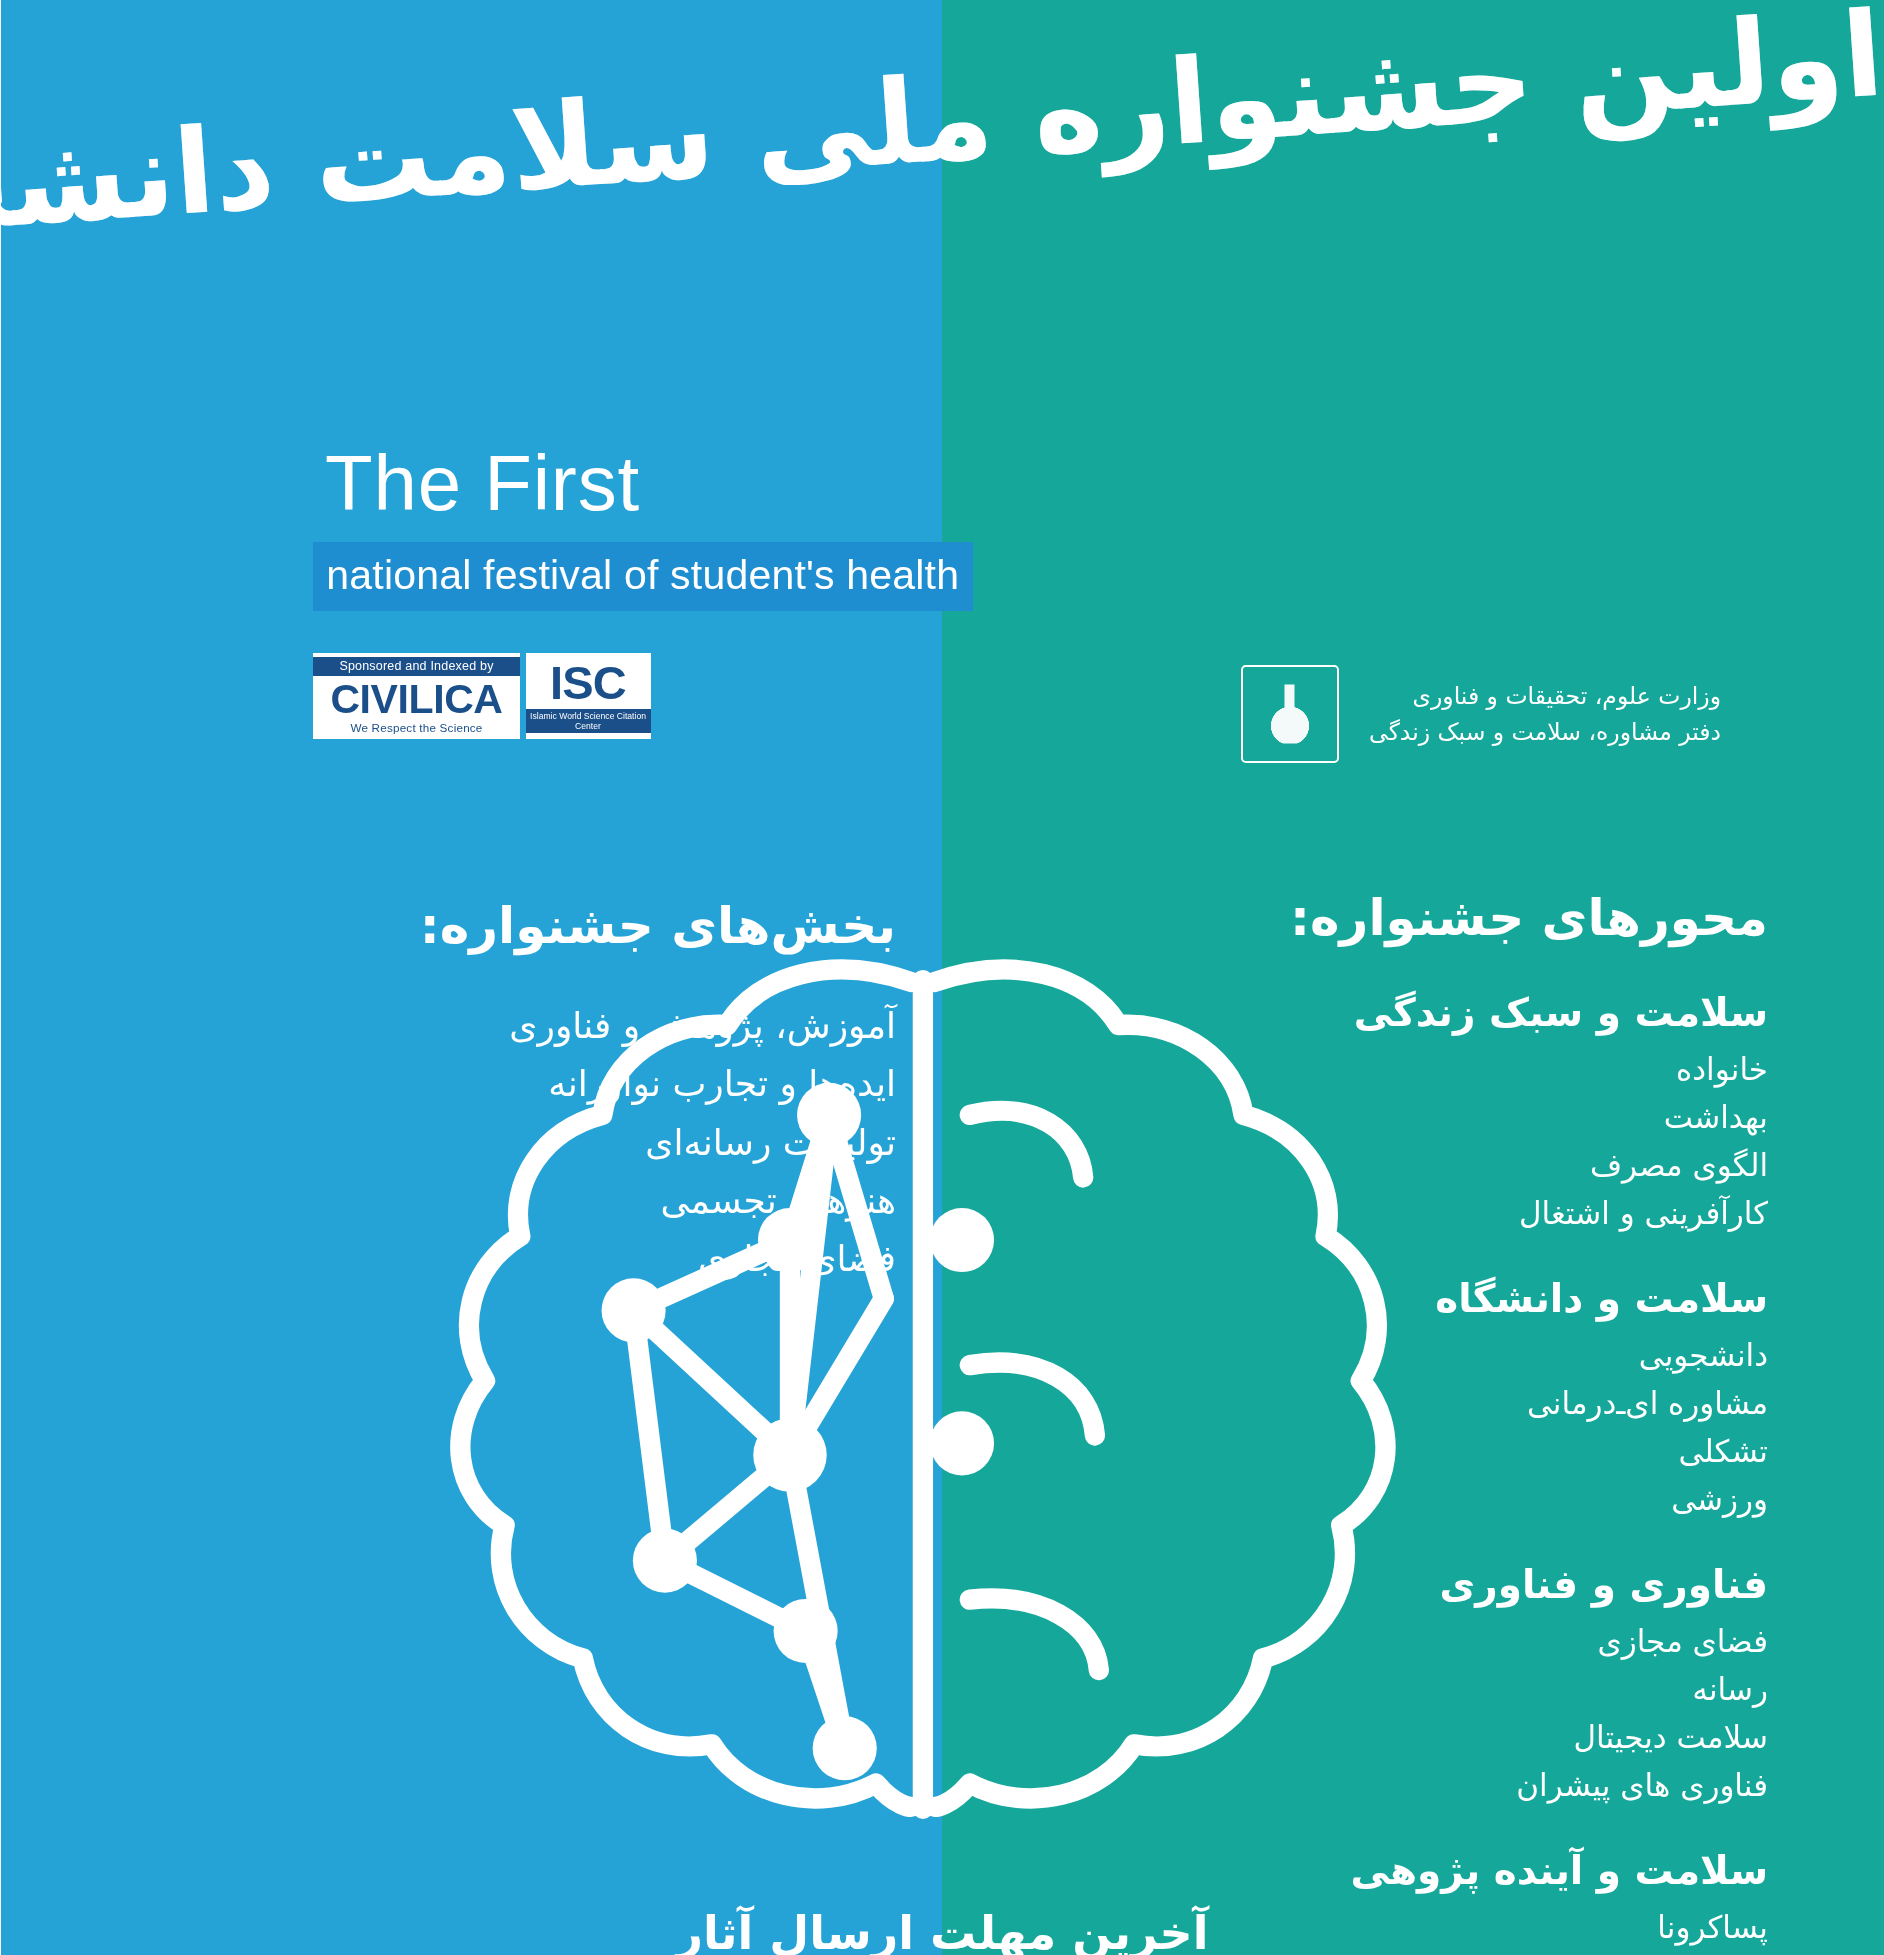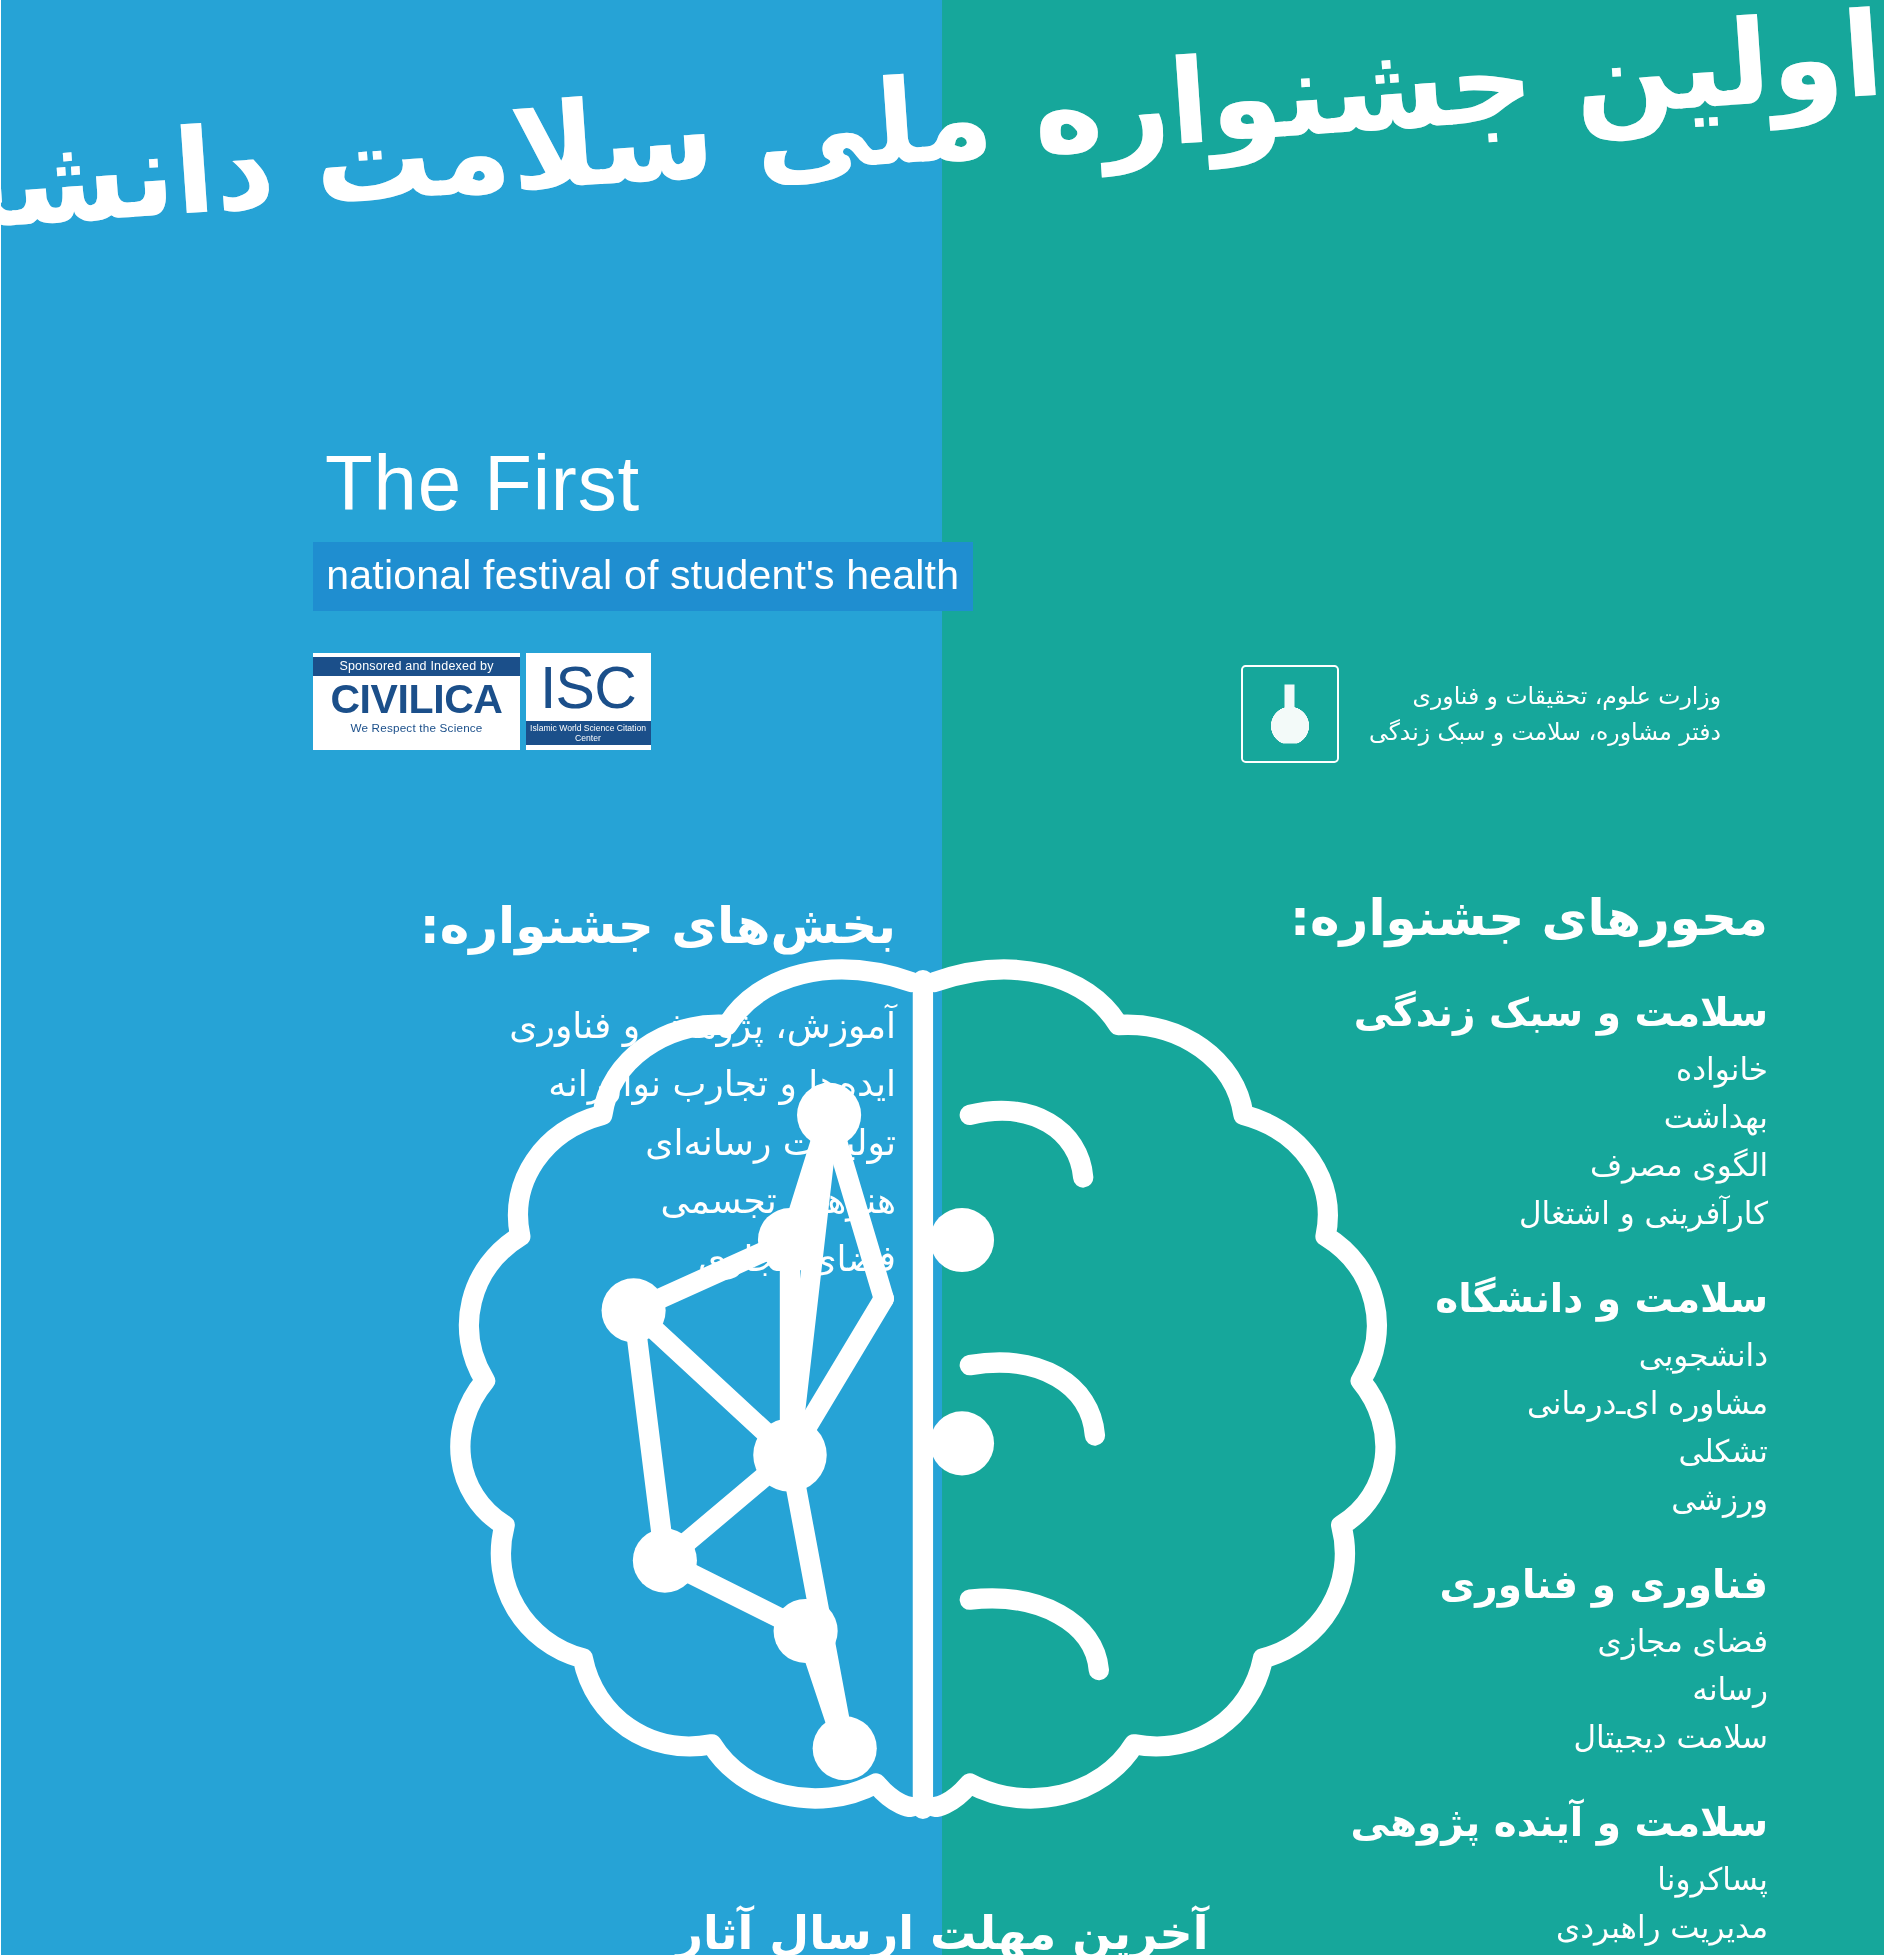--- a/index.html
+++ b/index.html
@@ -115,22 +115,22 @@
   }
   .badge-isc {
     background: #ffffff;
     color: #1b4f8a;
     width: 125px;
     padding: 5.5px 0 5.5px 0;
     text-align: center;
     font-family: "Liberation Sans", sans-serif;
   }
   .badge-isc .b-main {
-    font-size: 59px;
-    font-weight: 400;
+    font-size: 47px;
+    font-weight: 700;
     letter-spacing: -0.8px;
     line-height: 1;
   }
   .badge-isc .b-bot {
     font-size: 8.6px;
     background: #1b4f8a;
     color: #fff;
     margin-top: 3.1px;
     padding: 2px 0 2.3px 0;
   }
@@ -355,20 +355,21 @@
         <div>ورزشی</div>
       </div>
     </div>
 
     <div class="axis-group">
       <div class="axis-title">فناوری و فناوری</div>
       <div class="axis-items">
         <div>فضای مجازی</div>
         <div>رسانه</div>
         <div>سلامت دیجیتال</div>
+        <div>فناوری های پیشران</div>
       </div>
     </div>
 
     <div class="axis-group">
       <div class="axis-title">سلامت و آینده پژوهی</div>
       <div class="axis-items">
         <div>پساکرونا</div>
         <div>مدیریت راهبردی</div>
 
       </div>

